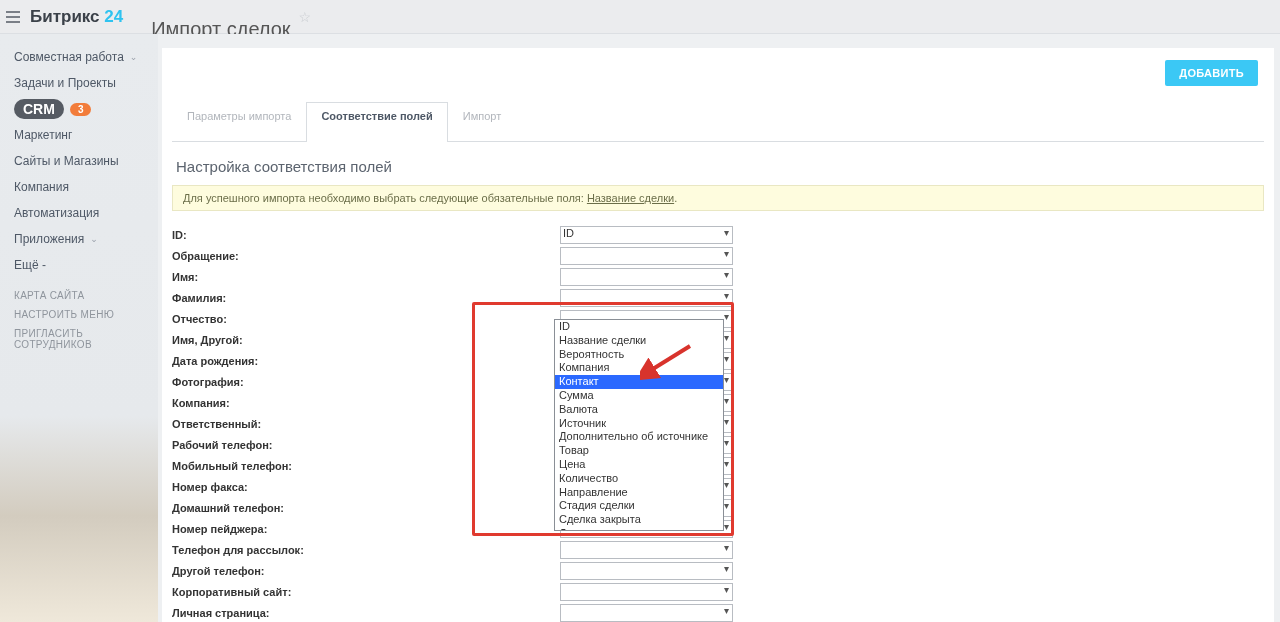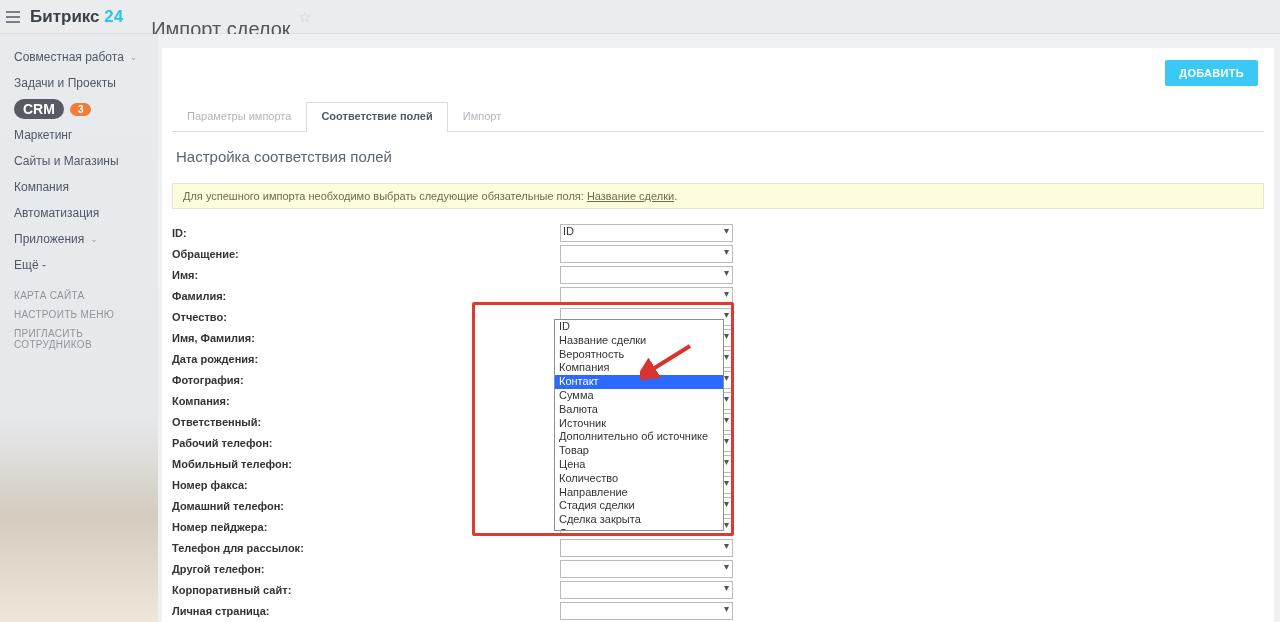--- a/index.html
+++ b/index.html
@@ -92,40 +92,40 @@
     letter-spacing:0.3px;
     cursor:pointer;
     border-radius:2px;
   }
   .tabs {
     display:flex;
     margin-top: 42px;
     border-bottom:1px solid #d9dde1;
   }
   .tab {
-    padding:7px 14px 10px 14px;
+    padding:7px 14px 20px 14px;
     font-size:11px;
     border:1px solid transparent;
     border-bottom:none;
     margin-bottom:-1px;
     color:#b2b6bc;
     cursor:pointer;
   }
   .tab.active {
     border-color:#d9dde1;
     background:#fff;
     color:#4e5866;
     font-weight:600;
     position:relative;
   }
   .tab.active::after {
     content:""; position:absolute; left:0; right:0; bottom:-1px; height:1px; background:#fff;
   }
   .section-title {
-    margin:16px 0 18px 4px;
+    margin:16px 0 10px 4px;
     font-size:15px;
     color:#5c646f;
     font-weight:400;
   }
   .notice {
     background:#fefcde;
     border:1px solid #e9e7c3;
     color:#6b6e49;
     font-size:11px;
     padding:6px 10px;
@@ -304,21 +304,21 @@
               <div class="form-select"></div>
             </div>
           </div>
           <div class="form-row">
             <div class="form-label">Отчество:</div>
             <div class="select-wrap">
               <div class="form-select"></div>
             </div>
           </div>
           <div class="form-row">
-            <div class="form-label">Имя, Фамилия:</div>
+            <div class="form-label">Имя, Другой:</div>
             <div class="select-wrap">
               <div class="form-select">Контакт</div>
             </div>
           </div>
           <div class="form-row">
             <div class="form-label">Дата рождения:</div>
             <div class="select-wrap">
               <div class="form-select"></div>
             </div>
           </div>

